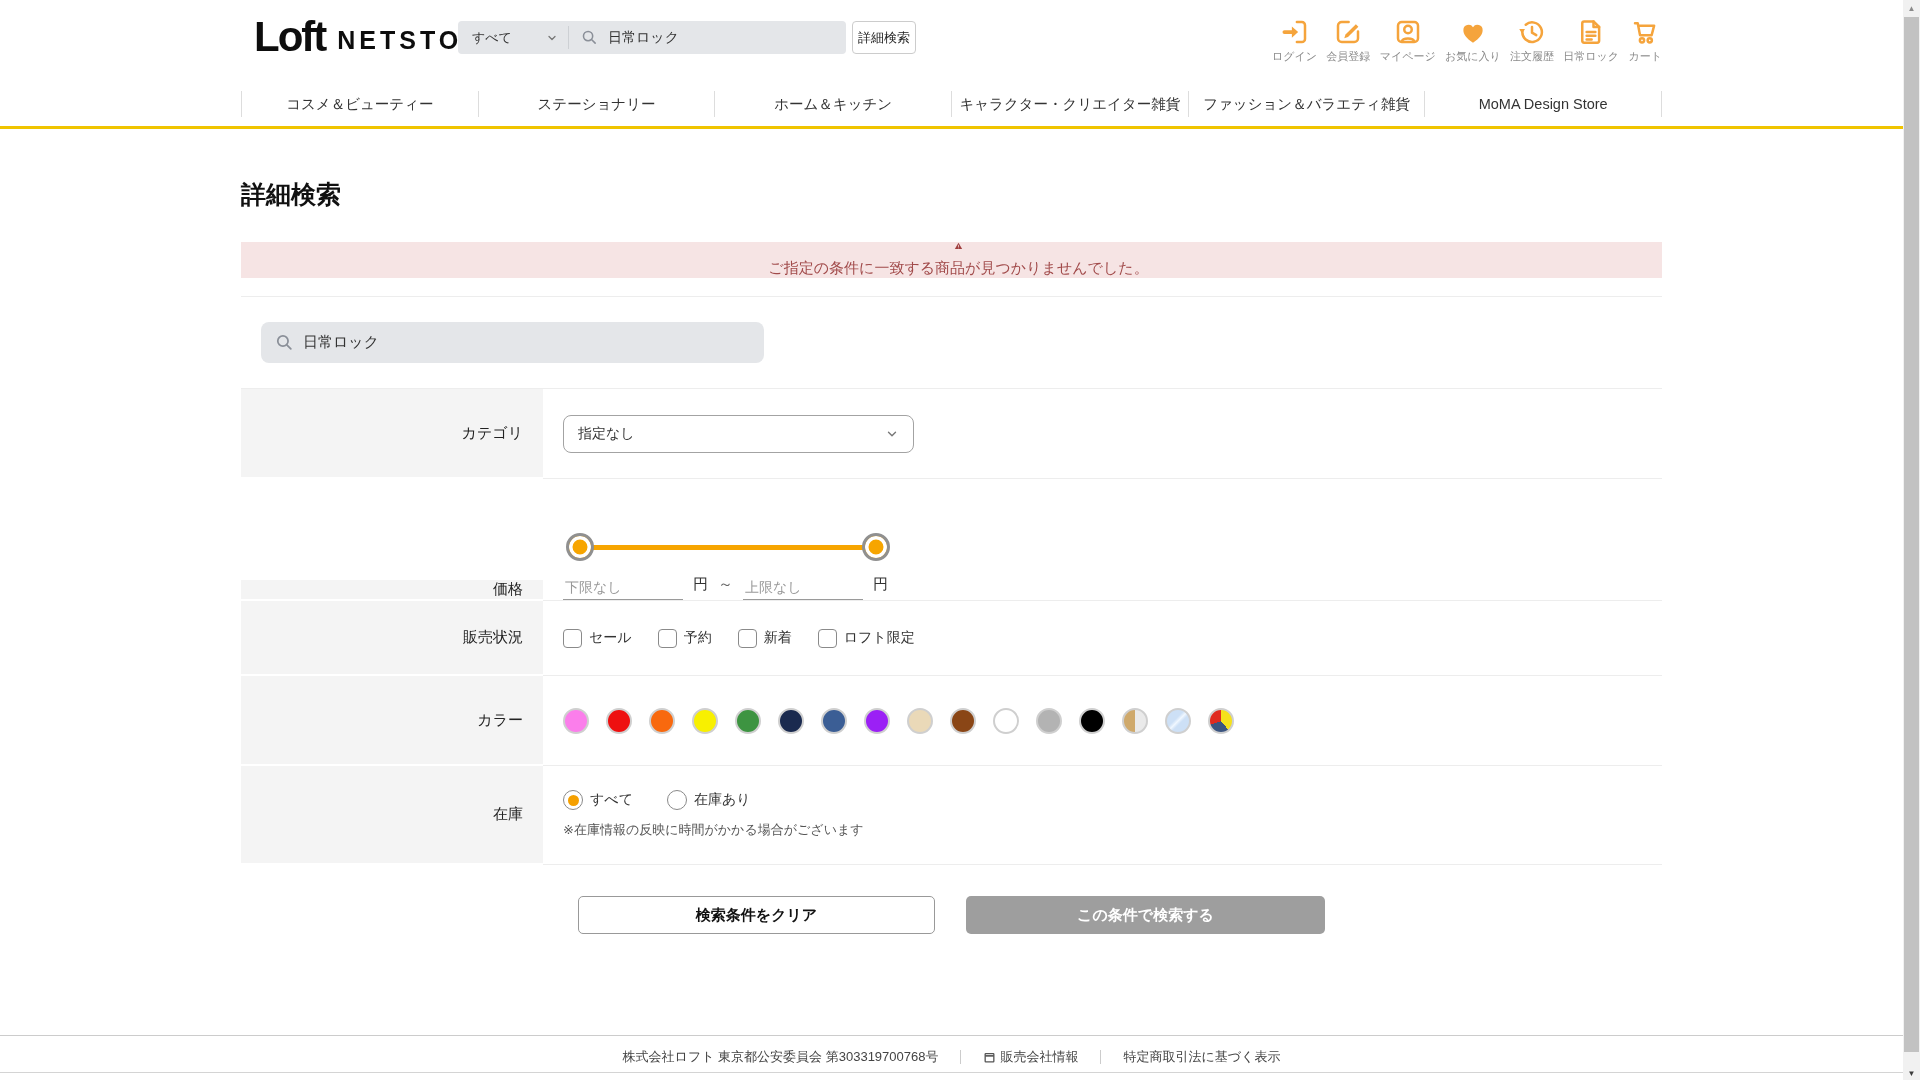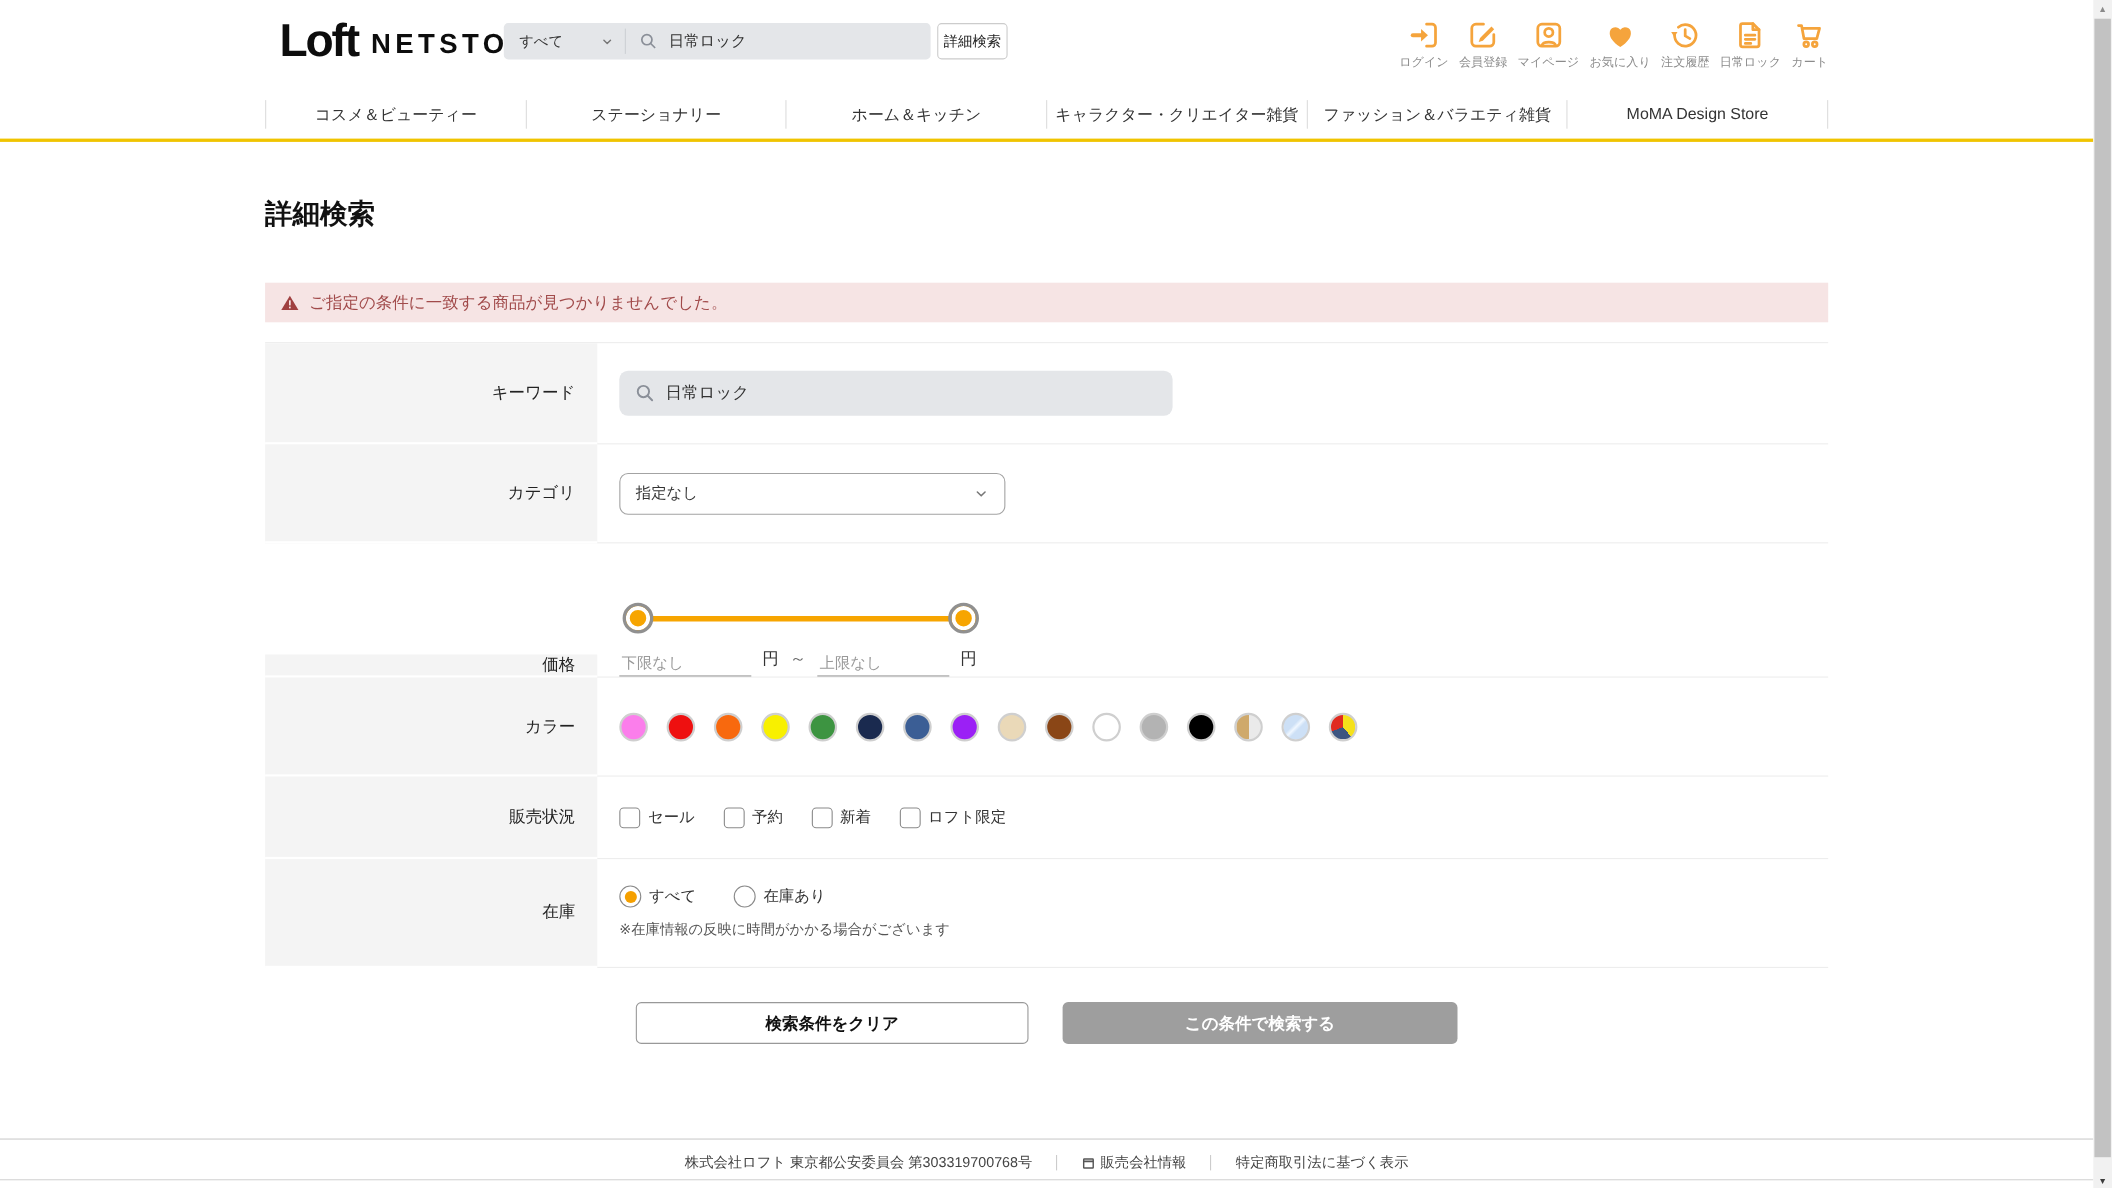--- a/index.html
+++ b/index.html
@@ -28,22 +28,22 @@
   .qlink { display:flex; flex-direction:column; align-items:center; gap:2px; cursor:pointer; }
   .qlink .qlabel { font-size:11px; color:#8b8b8b; white-space:nowrap; }
 
   .header-nav { height:44px; display:flex; align-items:center; padding:0 258px 0 241px; }
   .nav-item { flex:1; text-align:center; font-size:14.5px; color:#333; cursor:pointer; white-space:nowrap; }
   .nav-sep { width:1px; height:26px; background:#ddd; }
   .yellow-bar { width:1903px; height:3px; background:#F0C400; }
 
   
   .page-title { margin:49px 0 0 241px; font-size:25px; font-weight:bold; color:#111; }
-  .alert { margin:46px 0 0 241px; width:1421px; height:36px; background:#F6E4E4; color:#A14A4A;
-           display:flex; align-items:center; gap:9px; padding-left:14px; font-size:15px; }
+  .alert { margin:31px 0 0 241px; width:1421px; height:36px; background:#F6E4E4; color:#A14A4A;
+           display:flex; align-items:center; gap:9px; padding-left:14px; font-size:15px;flex-direction:column; }
 
   .form { margin:18px 0 0 241px; width:1421px; border-top:1px solid #ededed; }
   .frow { display:flex; }
   .flabel { width:302px; background:#F4F4F4; border-bottom:2px solid #fff;
             display:flex; align-items:center; justify-content:flex-end;
             padding-right:20px; font-size:15px; color:#222; }
   .fcontent { flex:1; border-bottom:1px solid #ededed; padding-left:20px; position:relative; }
   .row-keyword { height:92px; }  .row-category { height:90px; }
   .row-price { height:122px;align-items:flex-end; }   .row-color { height:90px; }
   .row-sales { height:75px; }    .row-stock { height:99px; }
@@ -218,21 +218,20 @@
           <path d="M12 2.5L23 21H1z" fill="#A04040"></path>
           <rect x="10.9" y="8.5" width="2.2" height="6.5" fill="#F6E4E4"></rect>
           <rect x="10.9" y="16.6" width="2.2" height="2.2" fill="#F6E4E4"></rect>
         </svg>
       <span>ご指定の条件に一致する商品が見つかりませんでした。</span>
     </div>
 
     <div class="form">
 
       <div class="frow row-keyword">
-        <div class="flabel">キーワード</div>
         <div class="fcontent vcenter">
           <div class="kw-wrap">
             <svg class="mag" width="19" height="19" viewBox="0 0 24 24" fill="none" stroke="#8a8f98" stroke-width="2.2" stroke-linecap="round">
                 <circle cx="10" cy="10" r="6.5"></circle>
                 <path d="M15.2 15.2L20 20"></path>
               </svg>
             <input class="kw-input" value="日常ロック" style="">
           </div>
         </div>
       </div>
@@ -256,20 +255,44 @@
             <div class="slider-track"></div>
             <div class="slider-handle handle-min"></div>
             <div class="slider-handle handle-max"></div>
           </div>
           <div class="price-inputs">
             <input class="price-input" placeholder="下限なし" style="">
             <span class="price-unit">円</span>
             <span class="price-sep">～</span>
             <input class="price-input" placeholder="上限なし" style="">
             <span class="price-unit">円</span>
+          </div>
+        </div>
+      </div>
+
+      <div class="frow row-sales">
+        <div class="flabel">販売状況</div>
+        <div class="fcontent vcenter">
+          <div class="check-row">
+            <div class="check-item">
+              <span class="cb"></span>
+              <span>セール</span>
+            </div>
+            <div class="check-item">
+              <span class="cb"></span>
+              <span>予約</span>
+            </div>
+            <div class="check-item">
+              <span class="cb"></span>
+              <span>新着</span>
+            </div>
+            <div class="check-item">
+              <span class="cb"></span>
+              <span>ロフト限定</span>
+            </div>
           </div>
         </div>
       </div>
 
       <div class="frow row-color">
         <div class="flabel">カラー</div>
         <div class="fcontent vcenter">
           <div class="swatches">
             <div class="swatch" style="background:#fb7eeb"></div>
             <div class="swatch" style="background:#ee1010"></div>
@@ -284,44 +307,20 @@
             <div class="swatch" style="background:#ffffff"></div>
             <div class="swatch" style="background:#b3b3b3"></div>
             <div class="swatch" style="background:#000000"></div>
             <div class="swatch" style="background:linear-gradient(90deg,#cfa96b 50%,#eaeaea 50%)"></div>
             <div class="swatch" style="background:linear-gradient(135deg,#cde0f6 40%,#f0f7ff 50%,#cde0f6 60%)"></div>
             <div class="swatch" style="background:conic-gradient(#f5e11b 0deg 140deg,#3c5580 140deg 250deg,#e02b20 250deg 360deg)"></div>
           </div>
         </div>
       </div>
 
-      <div class="frow row-sales">
-        <div class="flabel">販売状況</div>
-        <div class="fcontent vcenter">
-          <div class="check-row">
-            <div class="check-item">
-              <span class="cb"></span>
-              <span>セール</span>
-            </div>
-            <div class="check-item">
-              <span class="cb"></span>
-              <span>予約</span>
-            </div>
-            <div class="check-item">
-              <span class="cb"></span>
-              <span>新着</span>
-            </div>
-            <div class="check-item">
-              <span class="cb"></span>
-              <span>ロフト限定</span>
-            </div>
-          </div>
-        </div>
-      </div>
-
       <div class="frow row-stock">
         <div class="flabel">在庫</div>
         <div class="fcontent stock-pad">
           <div class="radio-row">
             <div class="radio-item">
               <span class="radio selected"></span>
               <span>すべて</span>
             </div>
             <div class="radio-item">
               <span class="radio"></span>

